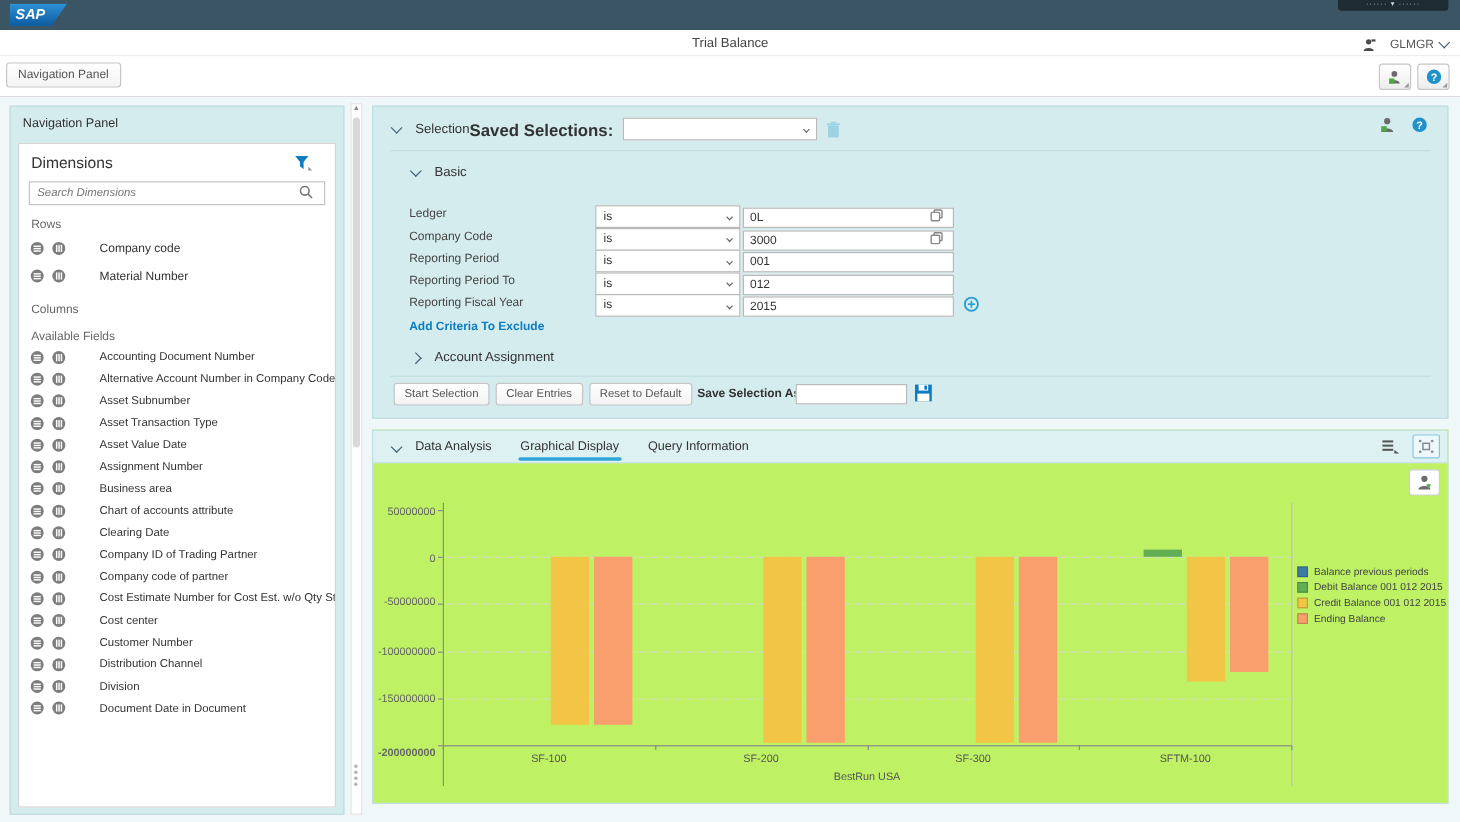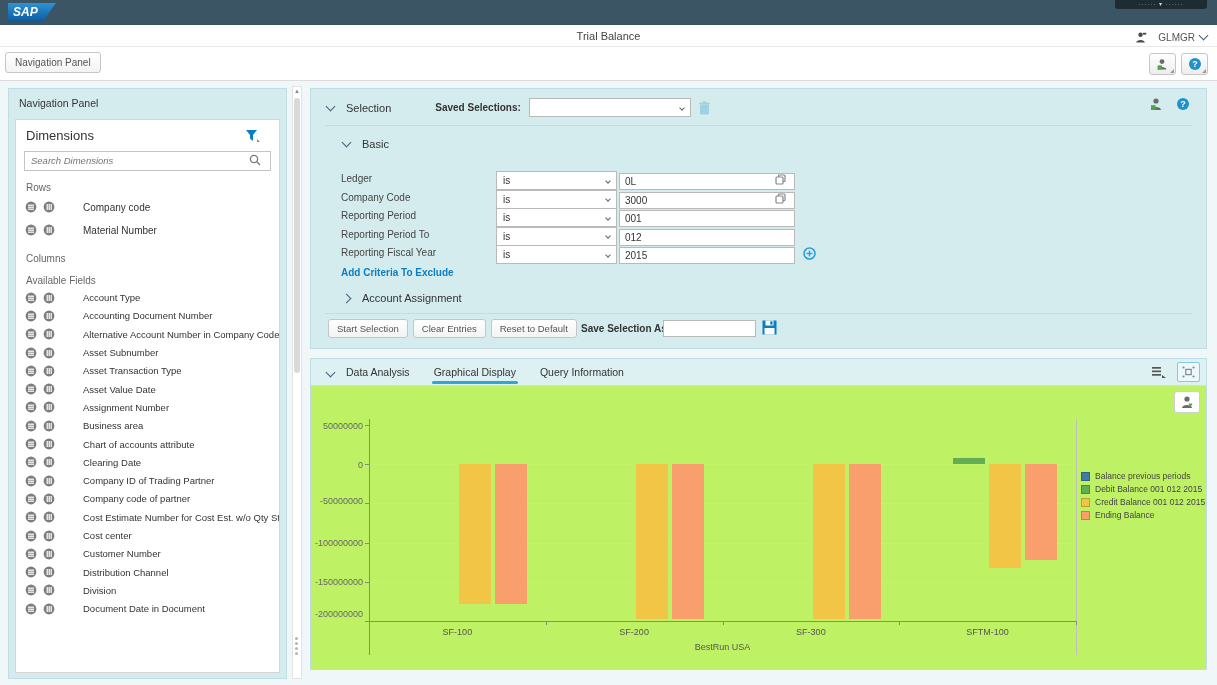--- a/index.html
+++ b/index.html
@@ -63,21 +63,21 @@
   
   #sel-card { position:absolute; left:310px; top:7px; width:897px; height:261px;
     background:#d5ecef; border:1px solid #bfdde2; }
   .chev { display:inline-block; width:7px; height:7px; border-right:1.7px solid #3f6077;
     border-bottom:1.7px solid #3f6077; }
   .chev.down { transform:rotate(45deg); margin-top:-3px; }
   .chev.right { transform:rotate(-45deg); }
   .chev.mini { width:4px; height:4px; border-width:1.3px; border-color:#666; transform:rotate(45deg); }
   #sel-head { position:absolute; left:16px; top:9px; display:flex; align-items:center; }
   #sel-title { font-size:11px; color:#333; margin:0 0 0 12px; }
-  #saved-sel-label { font-size:10px; font-weight:bold; color:#333; margin-left:44px; }
+  #saved-sel-label { font-size:14px; font-weight:bold; color:#333; }
   .fake-select { background:#fff; border:1px solid #b9b9b9; height:19px; display:flex;
     align-items:center; justify-content:space-between; padding:0 6px; font-size:10px; color:#333; }
   #saved-sel-select { width:162px; margin-left:8px; }
   #sel-right-icons { position:absolute; right:10px; top:8px; display:flex; gap:6px; align-items:center; }
   .hr { position:absolute; height:1px; background:#c2dde1; }
   #basic-head { position:absolute; left:32px; top:49px; display:flex; align-items:center; }
   #basic-title { font-size:11px; color:#333; margin-left:12px; }
   #crit-rows { position:absolute; left:0; top:82px; width:100%; }
   .crit-row { position:absolute; left:0; height:17px; width:100%; }
   .crit-label { position:absolute; left:30px; top:2px; font-size:10px; color:#444; }
@@ -230,39 +230,20 @@
                   <rect x="5.6" y="3" width="1.2" height="6" fill="#fff"></rect>
                   <rect x="7.6" y="3" width="1.2" height="6" fill="#fff"></rect>
                 </svg>
               </span>
               <span class="dim-label">Material Number</span>
             </div>
           </div>
         <div class="sec-label">Columns</div>
         <div class="sec-label">Available Fields</div>
         <div id="avail-list">
-            <div class="dim-item small">
-              <span class="ic">
-                <svg width="12" height="12" viewBox="0 0 12 12">
-                  <circle cx="6" cy="6" r="5.4" fill="#7d7d7d"></circle>
-                  <rect x="3" y="3.6" width="6" height="1.2" fill="#fff"></rect>
-                  <rect x="3" y="5.6" width="6" height="1.2" fill="#fff"></rect>
-                  <rect x="3" y="7.6" width="6" height="1.2" fill="#fff"></rect>
-                </svg>
-              </span>
-              <span class="ic">
-                <svg width="12" height="12" viewBox="0 0 12 12">
-                  <circle cx="6" cy="6" r="5.4" fill="#7d7d7d"></circle>
-                  <rect x="3.6" y="3" width="1.2" height="6" fill="#fff"></rect>
-                  <rect x="5.6" y="3" width="1.2" height="6" fill="#fff"></rect>
-                  <rect x="7.6" y="3" width="1.2" height="6" fill="#fff"></rect>
-                </svg>
-              </span>
-              <span class="dim-label">Account Type</span>
-            </div>
             <div class="dim-item small">
               <span class="ic">
                 <svg width="12" height="12" viewBox="0 0 12 12">
                   <circle cx="6" cy="6" r="5.4" fill="#7d7d7d"></circle>
                   <rect x="3" y="3.6" width="6" height="1.2" fill="#fff"></rect>
                   <rect x="3" y="5.6" width="6" height="1.2" fill="#fff"></rect>
                   <rect x="3" y="7.6" width="6" height="1.2" fill="#fff"></rect>
                 </svg>
               </span>
               <span class="ic">
@@ -761,21 +742,21 @@
           <div class="gridline" style="left: 58px; width: 707px; top: 78.2px;"></div>
           <div class="ytick-label" style="left: 0px; top: 110px;">-50000000</div>
           <div class="tickmark" style="left: 54px; top: 117.4px; width: 4px; height: 1px;"></div>
           <div class="gridline" style="left: 58px; width: 707px; top: 117.4px;"></div>
           <div class="ytick-label" style="left: 0px; top: 152.1px;">-100000000</div>
           <div class="tickmark" style="left: 54px; top: 156.6px; width: 4px; height: 1px;"></div>
           <div class="gridline" style="left: 58px; width: 707px; top: 156.6px;"></div>
           <div class="ytick-label" style="left: 0px; top: 191.3px;">-150000000</div>
           <div class="tickmark" style="left: 54px; top: 195.8px; width: 4px; height: 1px;"></div>
           <div class="gridline" style="left: 58px; width: 707px; top: 195.8px;"></div>
-          <div class="ytick-label" style="left: 0px; top: 223px;">-200000000</div>
+          <div class="ytick-label" style="left: 0px; top: 236px; font-weight: bold;">-200000000</div>
           <div class="tickmark" style="left: 54px; top: 235px; width: 4px; height: 1px;"></div>
           <div class="axis-line" style="left: 58px; top: 33px; width: 1px; height: 236px;"></div>
           <div class="axis-line light" style="left: 765px; top: 33px; width: 1px; height: 236px;"></div>
           <div class="axis-line" style="left: 58px; top: 235px; width: 707px; height: 1px;"></div>
           <div class="bar" title="Credit Balance 001 012 2015 SF-100: -178000000" style="left: 148px; width: 32px; top: 78.2px; height: 139.552px; background: rgb(242, 197, 70);"></div>
           <div class="bar" title="Ending Balance SF-100: -178000000" style="left: 184px; width: 32px; top: 78.2px; height: 139.552px; background: rgb(249, 158, 109);"></div>
           <div class="tickmark" style="left: 58px; top: 235px; width: 1px; height: 4px;"></div>
           <div class="cat-label" style="left: 146.375px; top: 241px;">SF-100</div>
           <div class="bar" title="Credit Balance 001 012 2015 SF-200: -198000000" style="left: 324.75px; width: 32px; top: 78.2px; height: 155.232px; background: rgb(242, 197, 70);"></div>
           <div class="bar" title="Ending Balance SF-200: -198000000" style="left: 360.75px; width: 32px; top: 78.2px; height: 155.232px; background: rgb(249, 158, 109);"></div>

